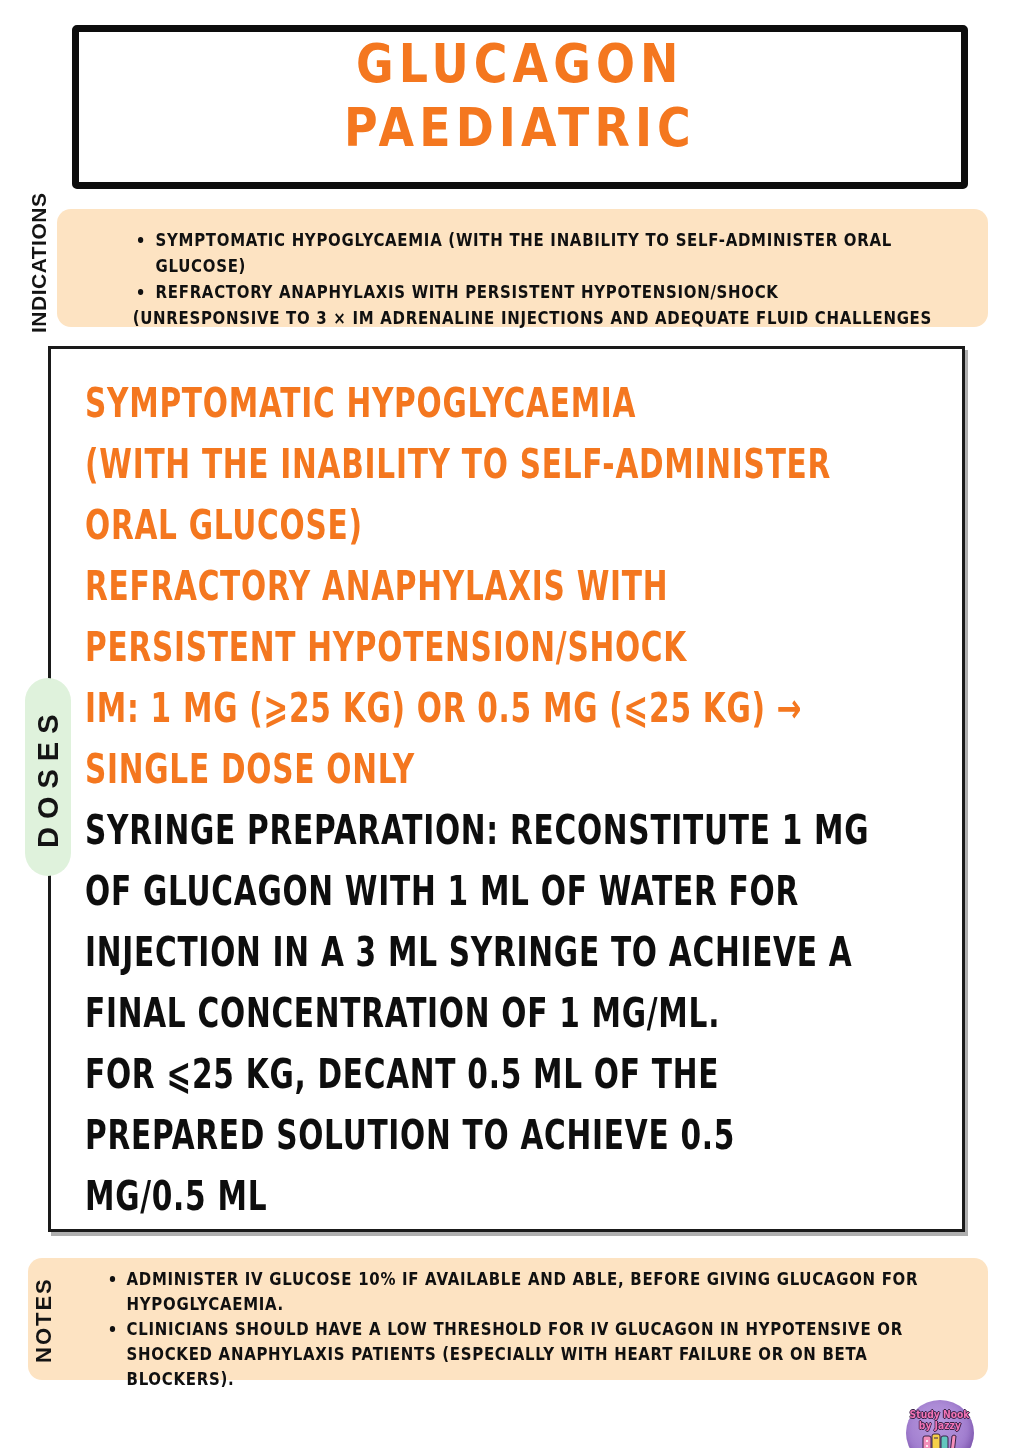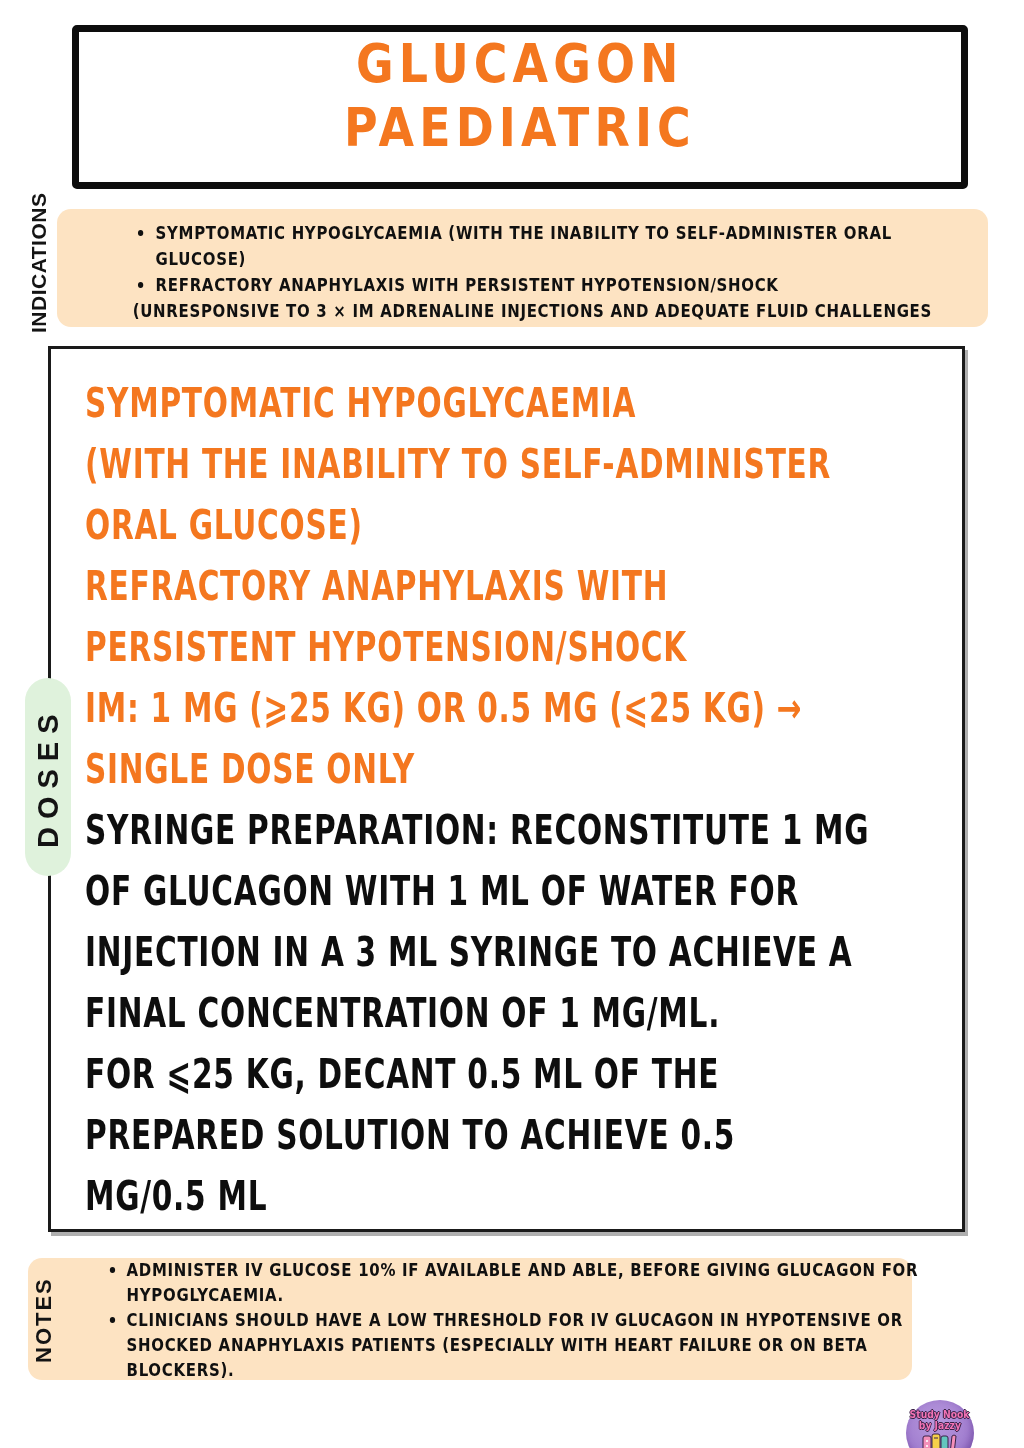--- a/index.html
+++ b/index.html
@@ -24,22 +24,22 @@
     font-family:"Liberation Sans",sans-serif;font-weight:700;color:#141414;white-space:nowrap;
   }
   .vlabel-indications{left:20px;top:193px;width:38px;height:140px;font-size:21px;letter-spacing:0.5px;}
   .vlabel-doses{left:25px;top:678px;width:46px;height:198px;font-size:29px;letter-spacing:8px;background:var(--mint,#DFF2DC);border-radius:24px;}
   .vlabel-notes{left:26px;top:1274px;width:36px;height:92px;font-size:22px;letter-spacing:2px;}
   
   .peach-box{
     position:absolute;background:var(--peach,#FDE3C2);border-radius:14px;
     color:#101010;font-weight:bold;
   }
-  .indications-box{left:57px;top:209px;width:931px;height:118px;padding-top:11px;box-sizing:border-box;}
-  .notes-box{left:28px;top:1258px;width:884px;height:122px;box-sizing:border-box;}
+  .indications-box{left:57px;top:209px;width:931px;height:118px;padding-top:18px;box-sizing:border-box;}
+  .notes-box{left:28px;top:1258px;width:960px;height:122px;padding-top:9px;box-sizing:border-box;}
   .small-line{
     position:relative;font-size:17px;line-height:26px;letter-spacing:0.8px;white-space:nowrap;
     transform:scaleX(0.88);transform-origin:0 50%;
   }
   .indications-box .small-line{padding-left:112px;}
   .indications-box .small-line.outdent{padding-left:86px;}
   .notes-box .small-line{padding-left:112px;line-height:25px;}
   .dot{
     position:absolute;width:6px;height:6px;border-radius:50%;background:#101010;top:10px;
   }

